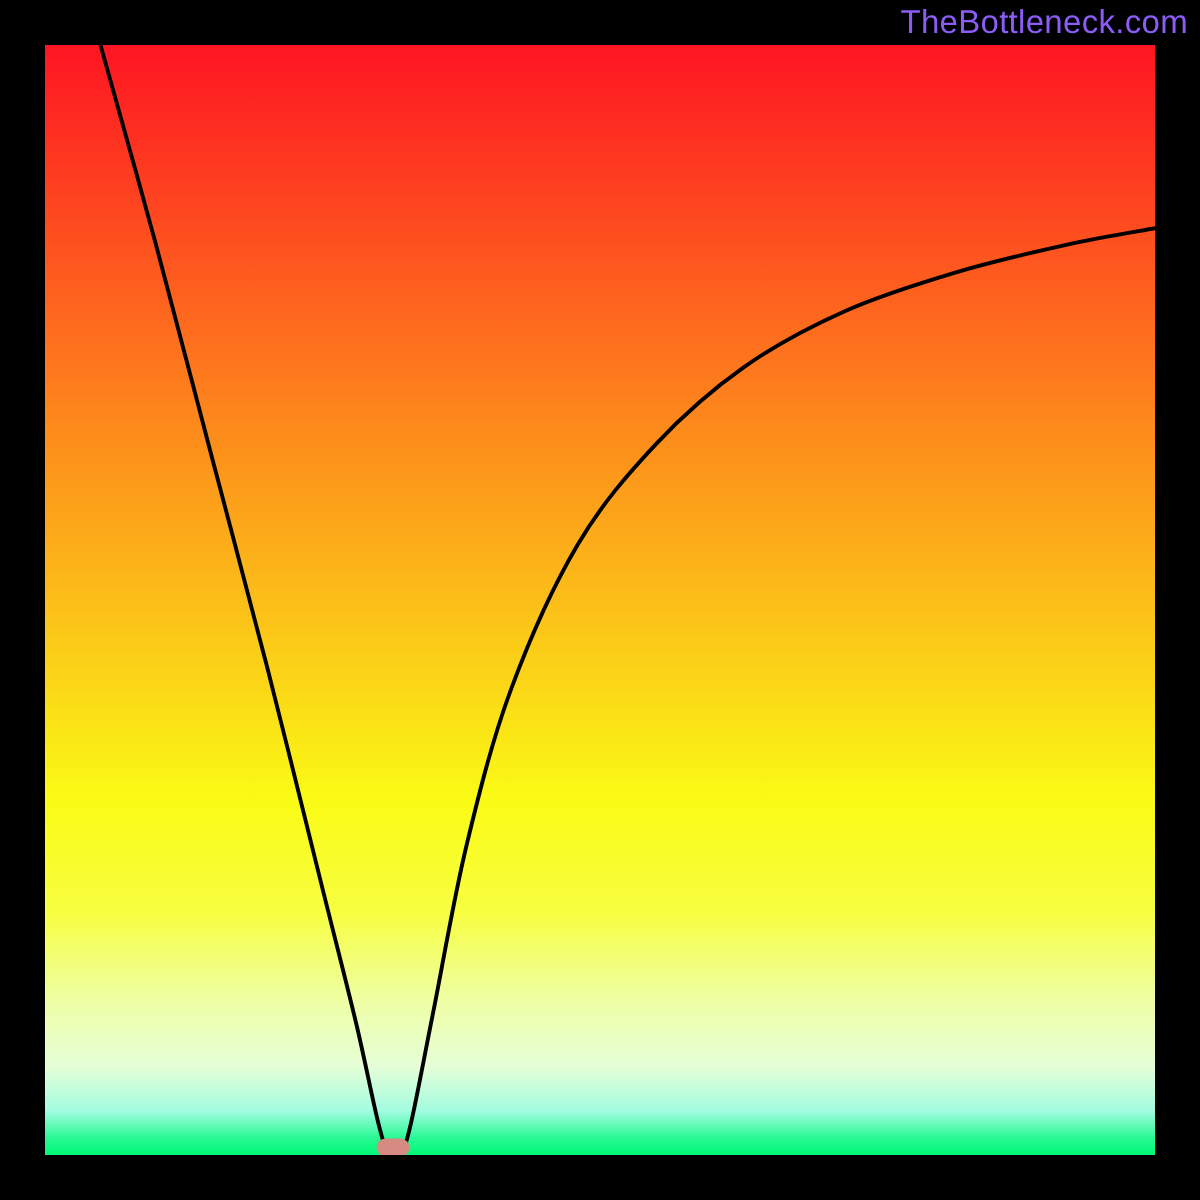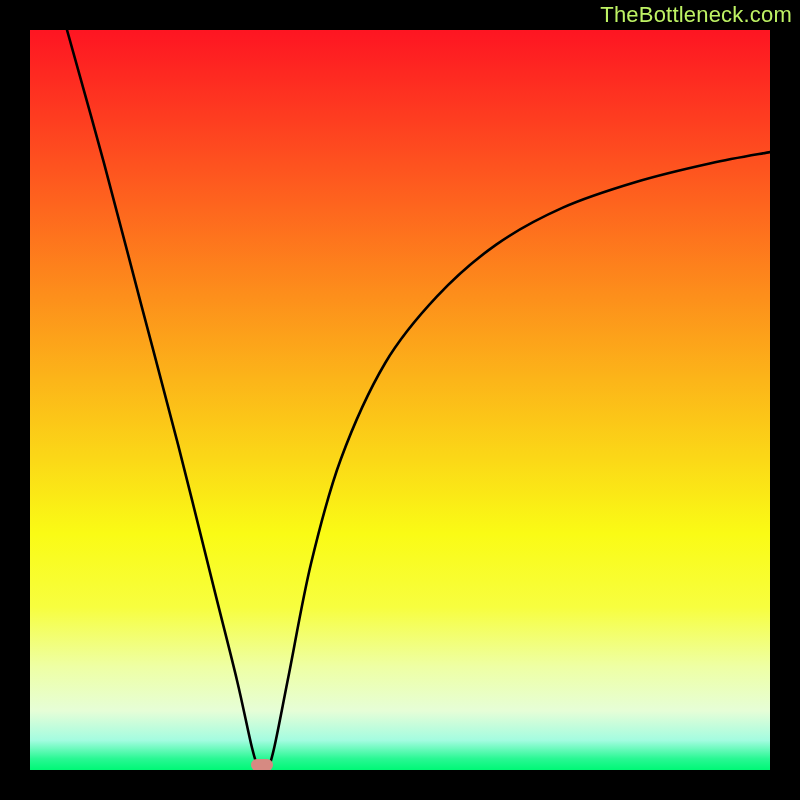--- a/index.html
+++ b/index.html
@@ -13,21 +13,21 @@
   .frame {
     position: relative;
     width: 800px;
     height: 800px;
     background: #000;
   }
   .attribution {
     position: absolute;
     top: 2px;
     right: 8px;
-    color: #bef264;
+    color: #8b5cf6;
     font-size: 22px;
     font-weight: 500;
     letter-spacing: 0.2px;
     z-index: 5;
   }
   .plot {
     position: absolute;
     left: 30px;
     top: 30px;
     width: 740px;

